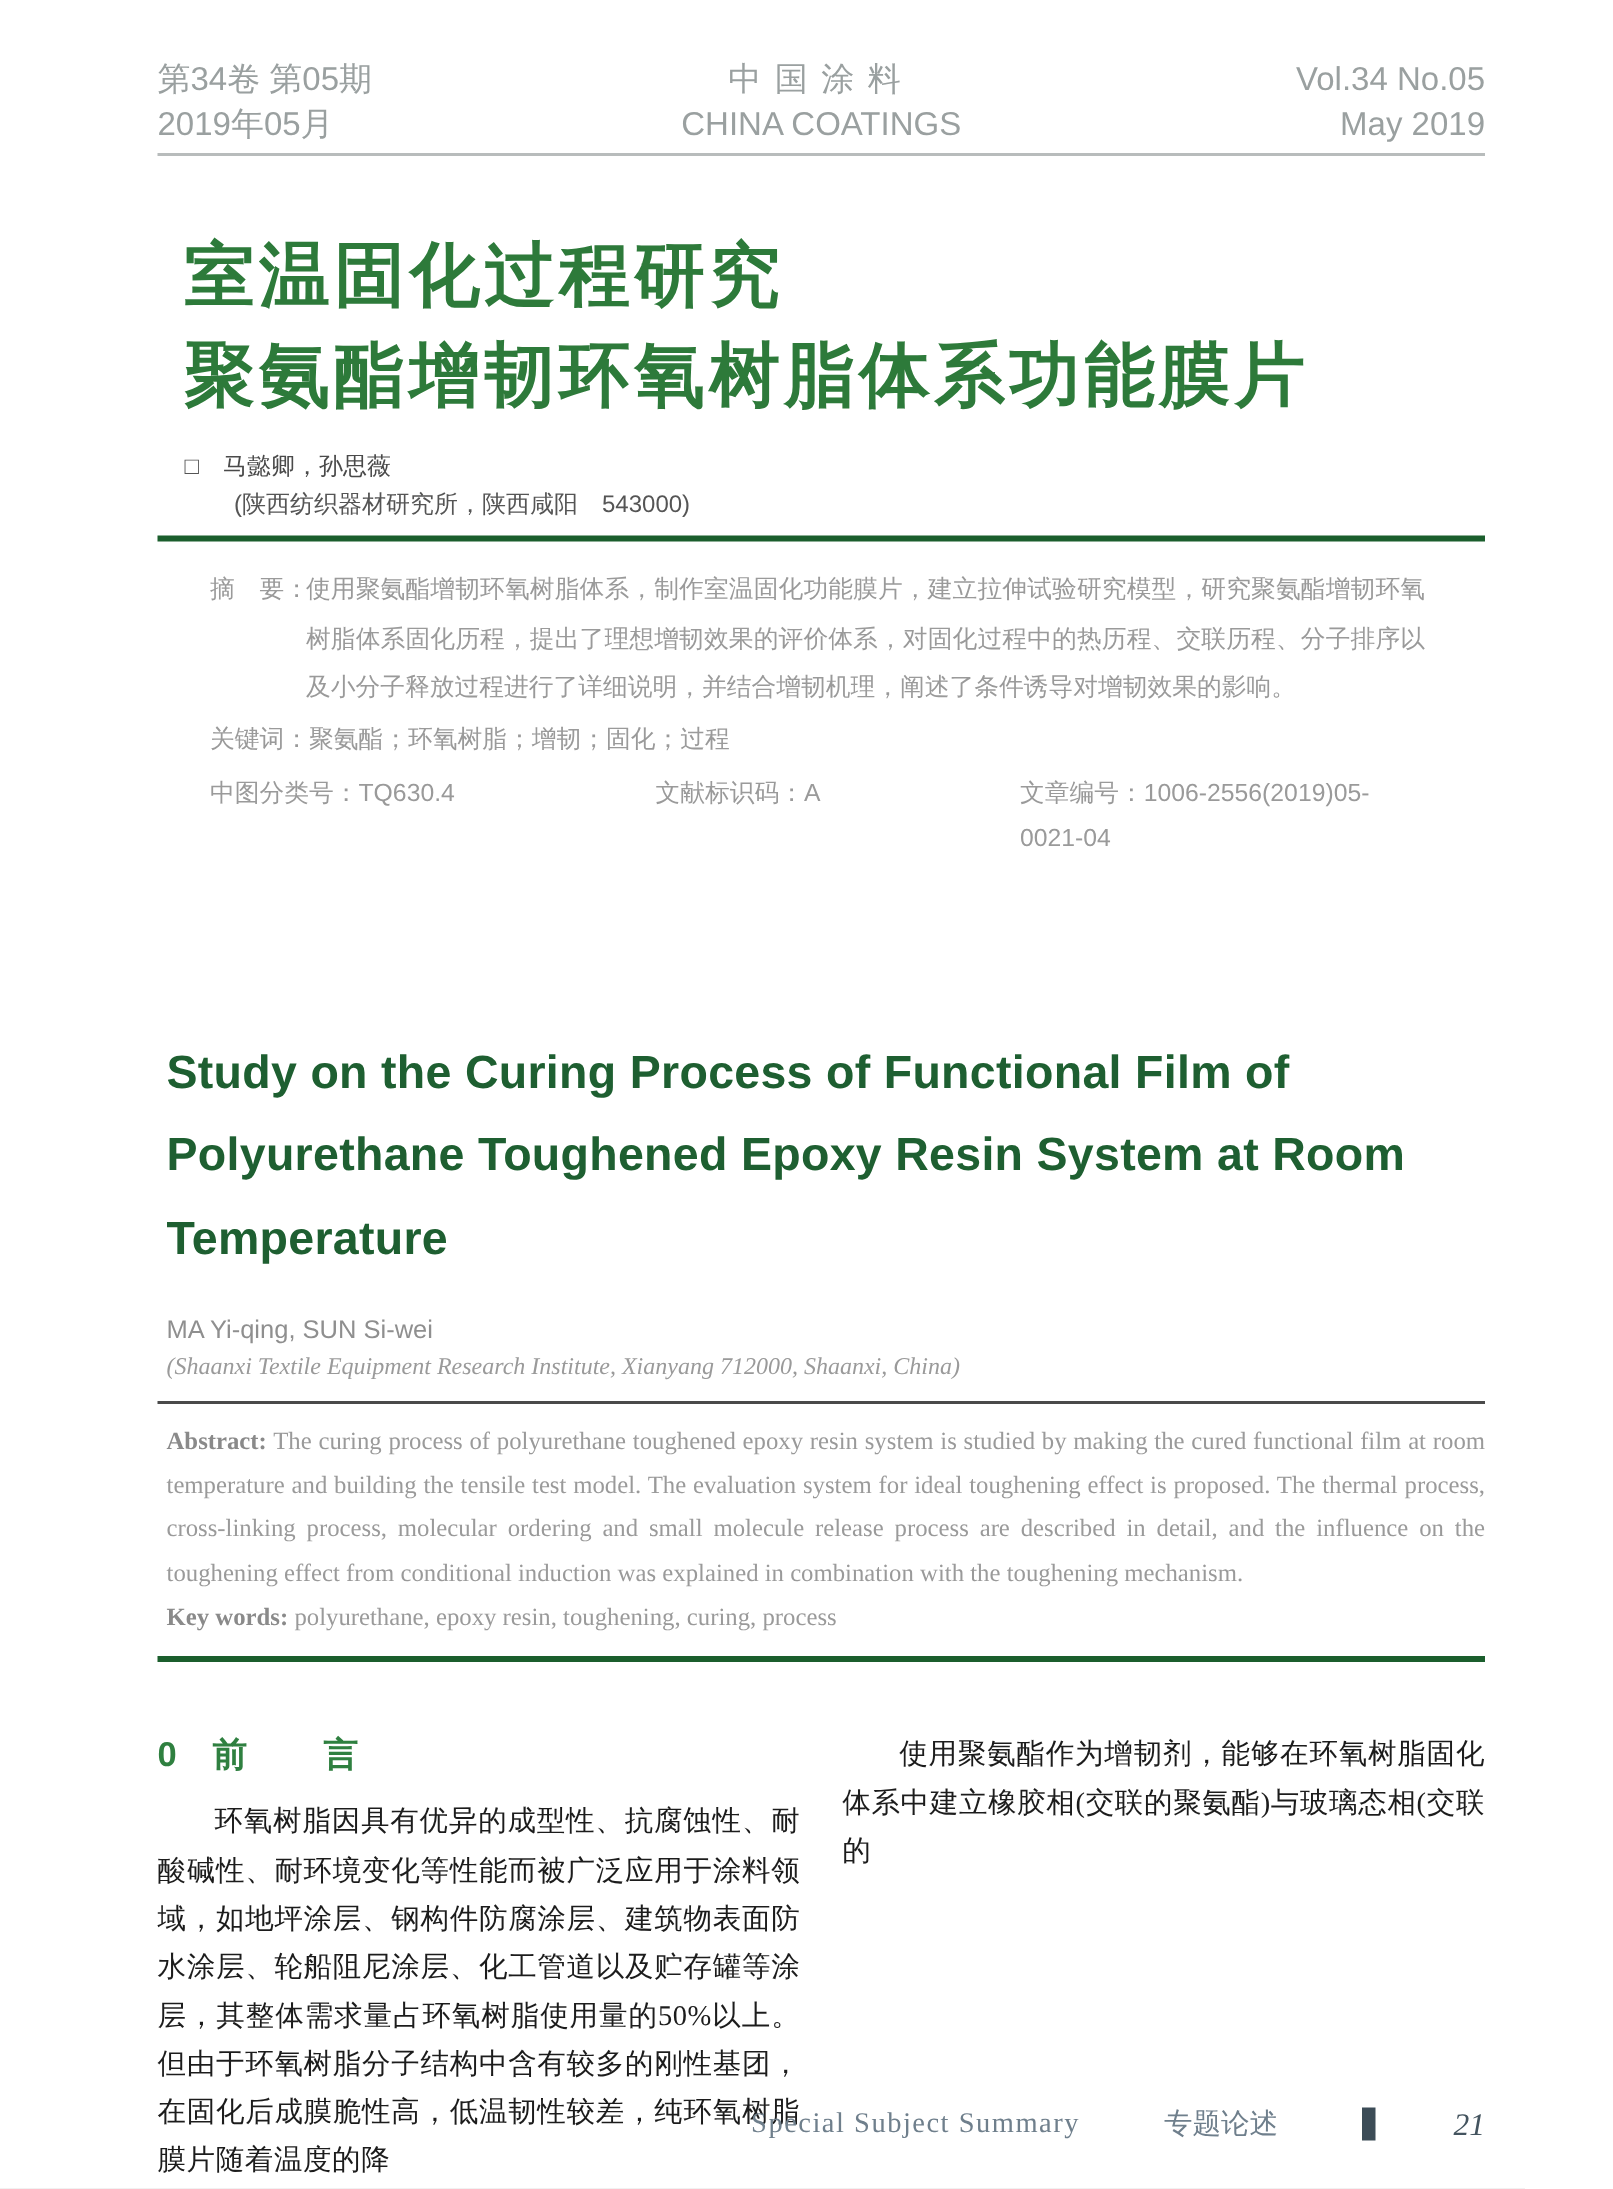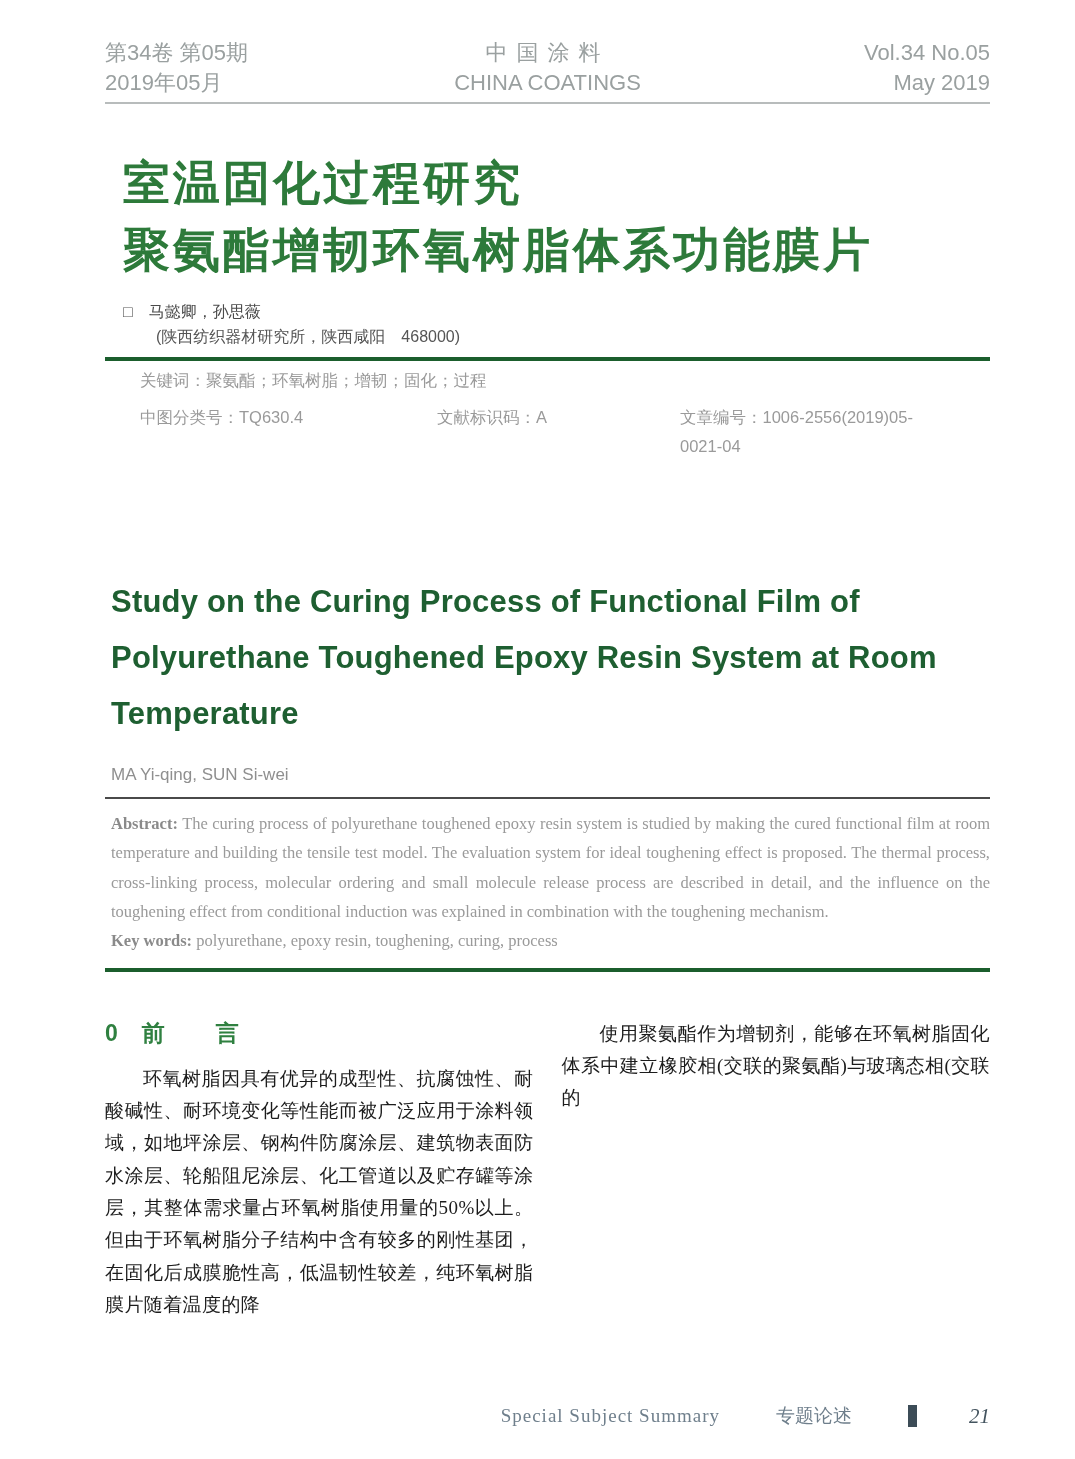--- a/index.html
+++ b/index.html
@@ -149,40 +149,44 @@
 
   <h1 class="title-cn">
     <div>室温固化过程研究</div>
     <div>聚氨酯增韧环氧树脂体系功能膜片</div>
   </h1>
 
   <div class="authors-cn">
     <div class="names-row">
       <span class="author-marker">□</span><span>马懿卿，孙思薇</span>
     </div>
-    <div class="affiliation">(陕西纺织器材研究所，陕西咸阳　468000)</div>
+    <div class="affiliation">(陕西纺织器材研究所，陕西咸阳　543000)</div>
   </div>
 
   <div class="rule-green"></div>
 
+  <div class="abstract-cn">
+    <span class="hang-label">摘　要：</span><span>使用聚氨酯增韧环氧树脂体系，制作室温固化功能膜片，建立拉伸试验研究模型，研究聚氨酯增韧环氧树脂体系固化历程，提出了理想增韧效果的评价体系，对固化过程中的热历程、交联历程、分子排序以及小分子释放过程进行了详细说明，并结合增韧机理，阐述了条件诱导对增韧效果的影响。</span>
+  </div>
 
   <div class="keywords-cn">
     <span>关键词：</span><span>聚氨酯；环氧树脂；增韧；固化；过程</span>
   </div>
 
   <div class="meta-row">
     <span><span>中图分类号：</span><span>TQ630.4</span></span>
     <span><span>文献标识码：</span><span>A</span></span>
     <span><span>文章编号：</span><span>1006-2556(2019)05-0021-04</span></span>
   </div>
 
   <h2 class="title-en">Study on the Curing Process of Functional Film of Polyurethane Toughened Epoxy Resin System at Room Temperature</h2>
 
   <div class="authors-en">
     <div>MA Yi-qing, SUN Si-wei</div>
+    <div class="affil-en">(Shaanxi Textile Equipment Research Institute, Xianyang 712000, Shaanxi, China)</div>
   </div>
 
   <div class="rule-thin"></div>
 
   <div class="abstract-en">
     <p><b>Abstract:</b> <span>The curing process of polyurethane toughened epoxy resin system is studied by making the cured functional film at room temperature and building the tensile test model. The evaluation system for ideal toughening effect is proposed. The thermal process, cross-linking process, molecular ordering and small molecule release process are described in detail, and the influence on the toughening effect from conditional induction was explained in combination with the toughening mechanism.</span></p>
     <p><b>Key words:</b> <span>polyurethane, epoxy resin, toughening, curing, process</span></p>
   </div>
 
   <div class="rule-green second"></div>

